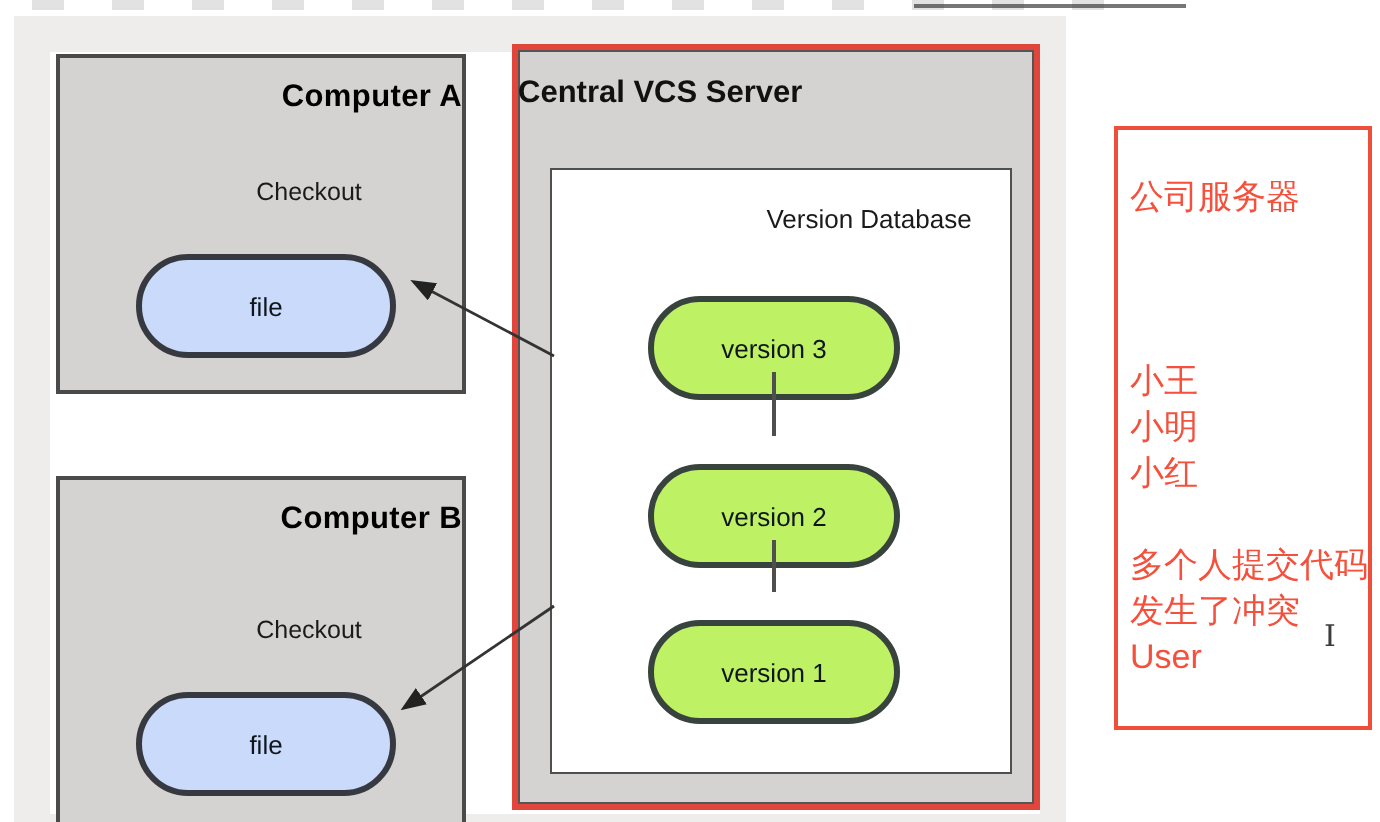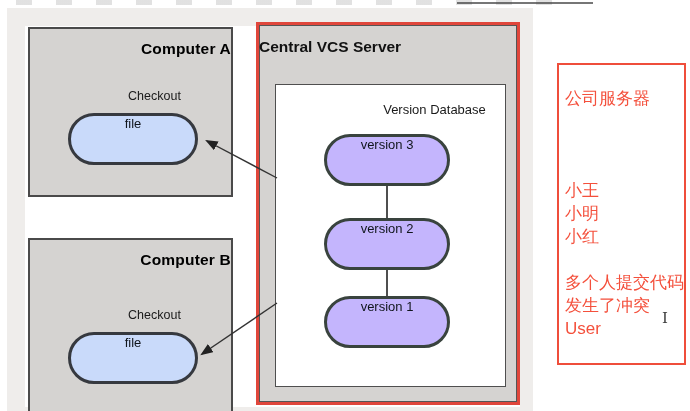--- a/index.html
+++ b/index.html
@@ -36,22 +36,22 @@
   .box-title{
     position:absolute;left:0;top:11px;width:100%;text-align:right;
     font-size:15.5px;font-weight:bold;color:#000000;letter-spacing:.2px;
   }
   .box-sub{
     position:absolute;left:0;width:100%;text-align:center;
     font-size:12.5px;color:#1a1a1a;margin-left:24px;
   }
   .pill{
     position:absolute;box-sizing:border-box;border-radius:26px;
-    display:flex;align-items:flex-start;justify-content:center;
-    font-size:13px;color:#10151c;
+    display:flex;align-items:center;justify-content:center;
+    font-size:13px;color:#10151c;margin-top:14px;
   }
   .pill-blue{
     left:38px;width:130px;height:52px;
     background:#c9dafa;border:3px solid #36393f;
   }
   
   .vcs-box{
     position:absolute;left:256px;top:22px;width:264px;height:383px;
     background:#d5d3d1;border:3px solid #e0463b;box-sizing:border-box;
     box-shadow:inset 0 0 0 1px #555;
@@ -63,21 +63,21 @@
   .db-box{
     position:absolute;left:16px;top:59px;width:231px;height:303px;
     background:#ffffff;border:1.5px solid #4f4f4f;box-sizing:border-box;
   }
   .db-title{
     position:absolute;left:0;top:17px;width:100%;text-align:center;
     font-size:13px;color:#1a1a1a;margin-left:44px;
   }
   .pill-green{
     left:48px;width:126px;height:52px;
-    background:#c4b5fd;border:3px solid #39433e;
+    background:#bef264;border:3px solid #39433e;
   }
   .v3{top:49px;} .v2{top:133px;} .v1{top:211px;}
   .connector{
     position:absolute;left:110px;width:1.5px;background:#4f4f4f;
   }
   .conn-32{top:101px;height:32px;}
   .conn-21{top:185px;height:26px;}
   .overlay{position:absolute;left:0;top:0;width:690px;height:411px;pointer-events:none;}
   
   .note-box{

